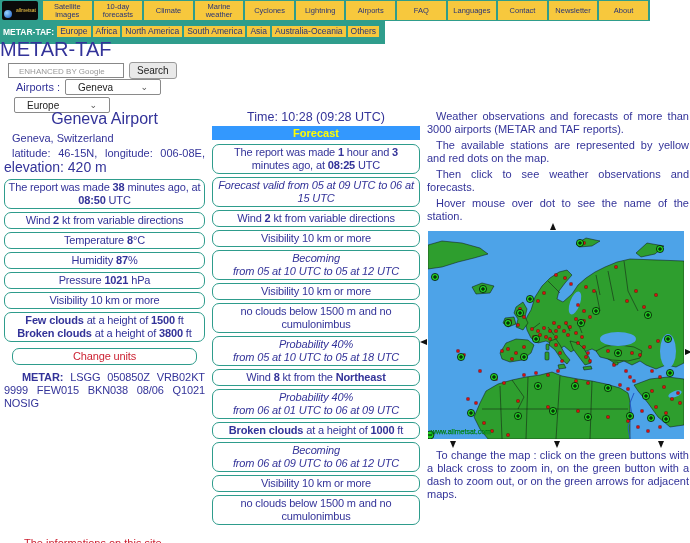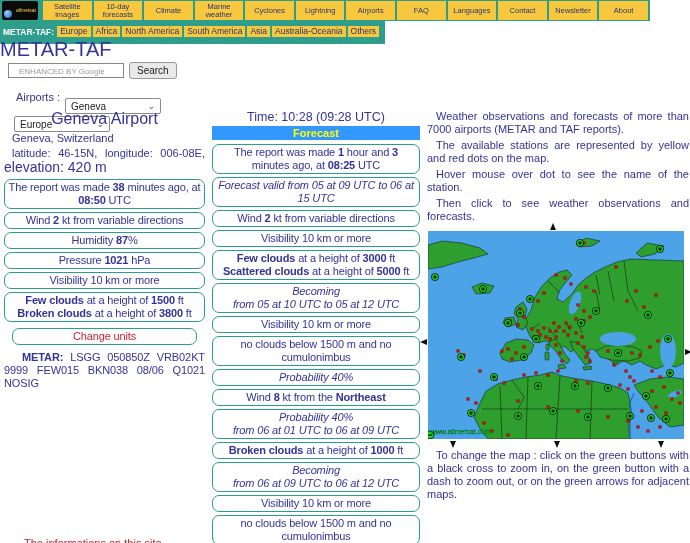--- a/index.html
+++ b/index.html
@@ -32,21 +32,21 @@
   
   #page-title{position:absolute;left:0;top:38px;font-size:20px;color:var(--navy);}
   #searchrow{position:absolute;left:8px;top:62px;display:flex;align-items:center;}
   #searchbox{width:116px;height:15px;border:1px solid #888;font-size:9px;padding:0 10px;color:#333;}
   #searchbox::placeholder{color:#999;font-size:8px;}
   #searchbtn{margin-left:5px;height:17px;font-size:10px;padding:0 7px;background:#e9e9e9;
              border:1px solid #999;border-radius:3px;color:#222;cursor:pointer;}
   #airportrow{position:absolute;left:16px;top:79px;display:flex;align-items:center;font-size:11px;}
   .fakesel{border:1px solid #8a8a8a;border-radius:2px;background:#fff;display:flex;
            justify-content:space-between;align-items:center;font-size:10px;color:#222;
-           padding:0 5px;height:16px;width:96px;cursor:pointer;margin-top:19px;}
+           padding:0 12px;height:16px;width:96px;cursor:pointer;}
   #airportrow .fakesel{margin-left:5px;}
   .chev{color:#555;font-size:9px;line-height:9px;}
   #region-sel{position:absolute;left:14px;top:97px;}
   
   #col-left{position:absolute;left:4px;top:110px;width:201px;}
   #col-mid{position:absolute;left:212px;top:110px;width:208px;}
   #col-right{position:absolute;left:427px;top:110px;width:262px;}
   #station-name{text-align:center;font-size:16px;margin-bottom:4px;}
   #station-loc{font-size:11px;padding-left:8px;margin-bottom:3px;}
   .coordline1{font-size:11px;padding-left:8px;text-align:justify;text-align-last:justify;}
@@ -139,20 +139,23 @@
   <div class="coordline1">latitude: 46-15N, longitude: 006-08E,</div>
   <div class="coordline2">elevation: 420 m</div>
   <div id="obs-boxes">
       <div class="wbox">
         <div><span>The report was made </span><span class="b">38</span><span> minutes ago, at </span><span class="b">08:50</span><span> UTC</span></div>
       </div>
       <div class="wbox">
         <div><span>Wind </span><span class="b">2</span><span> kt from variable directions</span></div>
       </div>
       <div class="wbox">
+        <div><span>Temperature </span><span class="b">8</span><span>°C</span></div>
+      </div>
+      <div class="wbox">
         <div><span>Humidity </span><span class="b">87</span><span>%</span></div>
       </div>
       <div class="wbox">
         <div><span>Pressure </span><span class="b">1021</span><span> hPa</span></div>
       </div>
       <div class="wbox">
         <div><span>Visibility 10 km or more</span></div>
       </div>
       <div class="wbox">
         <div><span class="b">Few clouds</span><span> at a height of </span><span class="b">1500</span><span> ft</span></div>
@@ -177,36 +180,33 @@
       </div>
       <div class="wbox it">
         <div><span>Forecast valid from 05 at 09 UTC to 06 at 15 UTC</span></div>
       </div>
       <div class="wbox">
         <div><span>Wind </span><span class="b">2</span><span> kt from variable directions</span></div>
       </div>
       <div class="wbox">
         <div><span>Visibility 10 km or more</span></div>
       </div>
-      <div class="wbox">
-        <div><span class="b">Few clouds</span><span> at a height of </span><span class="b">3000</span><span> ft</span></div>
-        <div><span class="b">Scattered clouds</span><span> at a height of </span><span class="b">5000</span><span> ft</span></div>
-      </div>
       <div class="wbox it">
         <div><span>Becoming</span></div>
         <div><span>from 05 at 10 UTC to 05 at 12 UTC</span></div>
       </div>
       <div class="wbox">
         <div><span>Visibility 10 km or more</span></div>
       </div>
       <div class="wbox">
         <div><span>no clouds below 1500 m and no cumulonimbus</span></div>
       </div>
       <div class="wbox it">
         <div><span>Probability 40%</span></div>
+        <div><span>from 05 at 10 UTC to 05 at 18 UTC</span></div>
       </div>
       <div class="wbox">
         <div><span>Wind </span><span class="b">8</span><span> kt from the </span><span class="b">Northeast</span></div>
       </div>
       <div class="wbox it">
         <div><span>Probability 40%</span></div>
         <div><span>from 06 at 01 UTC to 06 at 09 UTC</span></div>
       </div>
       <div class="wbox">
         <div><span class="b">Broken clouds</span><span> at a height of </span><span class="b">1000</span><span> ft</span></div>
@@ -220,24 +220,24 @@
       </div>
       <div class="wbox">
         <div><span>no clouds below 1500 m and no cumulonimbus</span></div>
       </div>
     </div>
 
 </div>
 
 <div id="col-right">
   <div id="info-paras">
-      <p class="rp">Weather observations and forecasts of more than 7000 airports (METAR and TAF reports).</p>
+      <p class="rp">Weather observations and forecasts of more than 3000 airports (METAR and TAF reports).</p>
       <p class="rp">The available stations are represented by yellow and red dots on the map.</p>
+      <p class="rp">Then click to see weather observations and forecasts.</p>
       <p class="rp">Hover mouse over dot to see the name of the station.</p>
-      <p class="rp">Then click to see weather observations and forecasts.</p>
     </div>
 
   <div id="mapwrap">
     <div class="arr" id="arr-up"></div>
     <div class="arr" id="arr-left"></div>
     <div class="arr" id="arr-right"></div>
     <div class="arr" id="arr-down1"></div>
     <div class="arr" id="arr-down2"></div>
     <div class="arr" id="arr-down3"></div>
 

